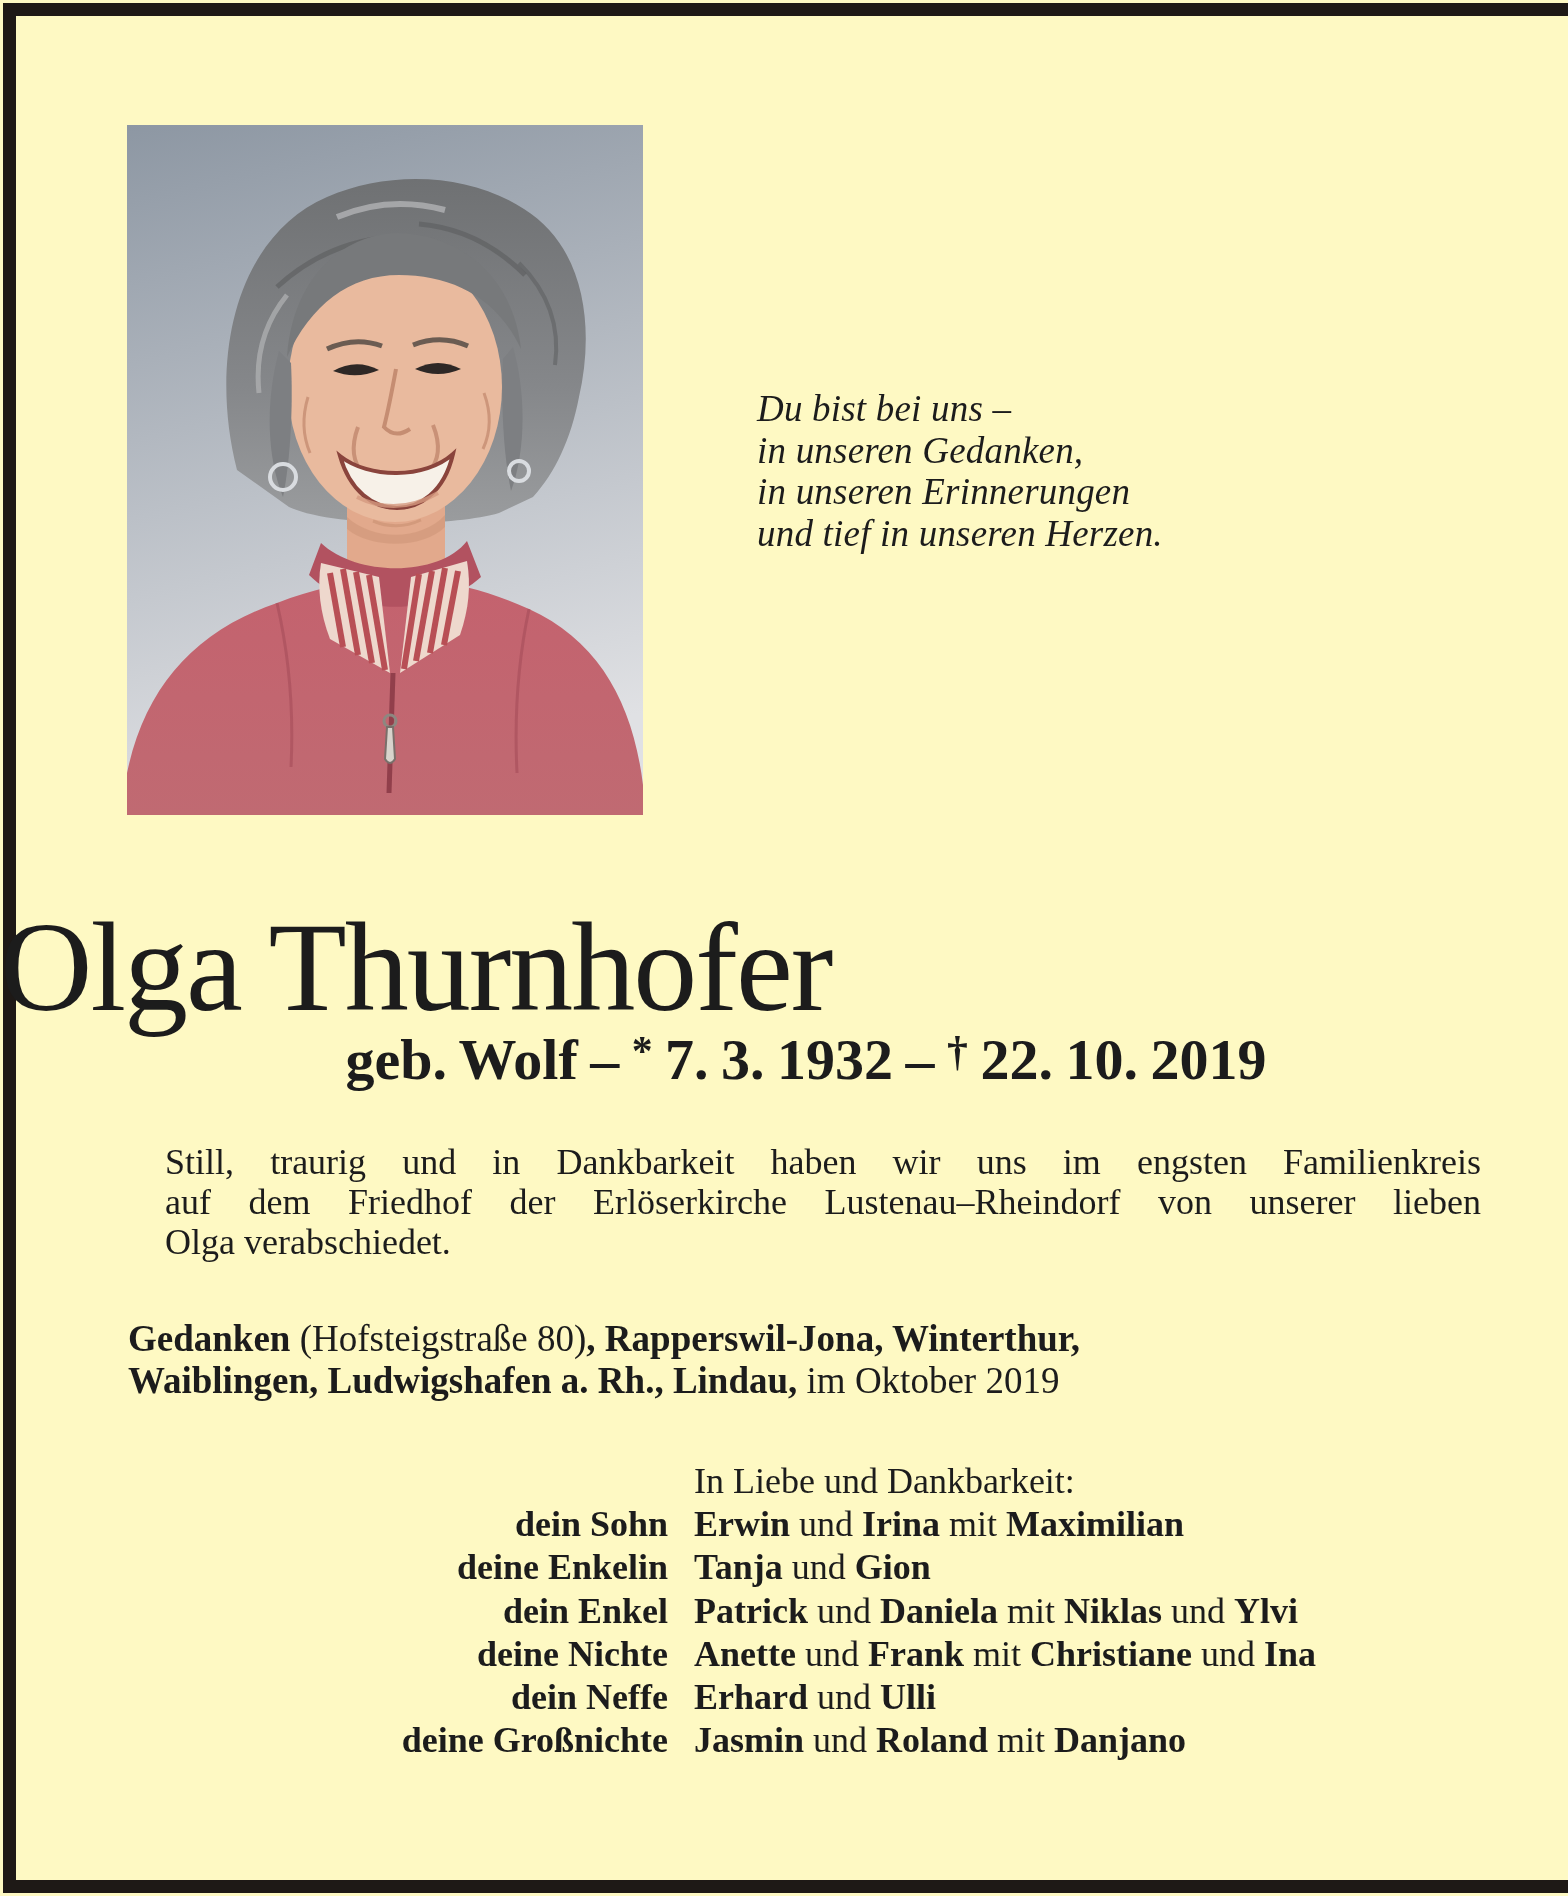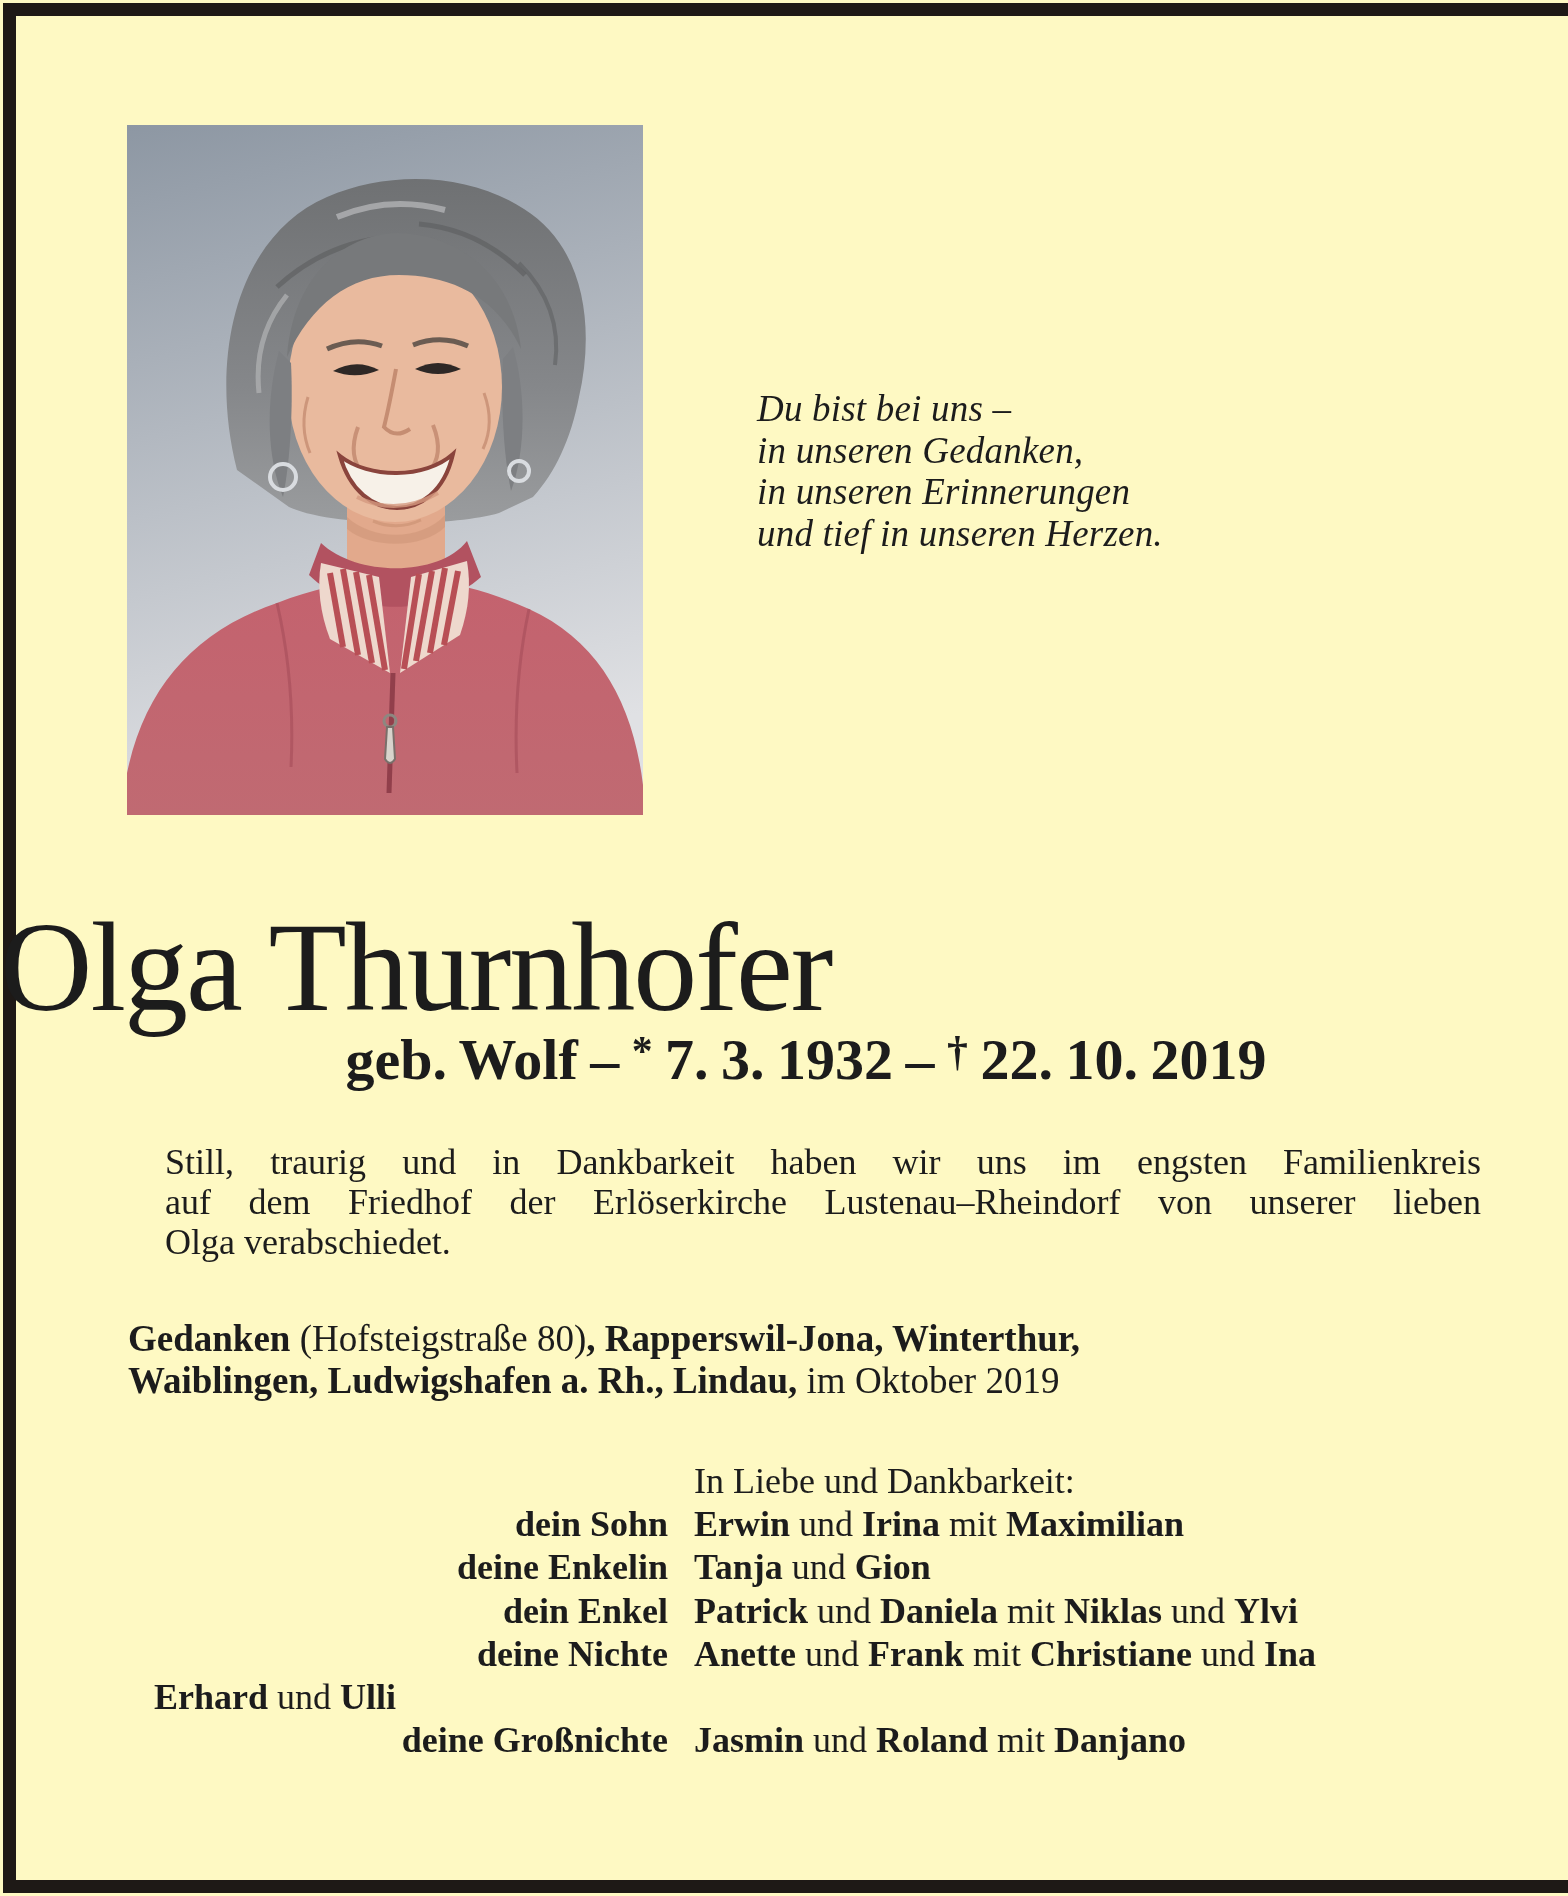--- a/index.html
+++ b/index.html
@@ -227,20 +227,21 @@
         </div>
         <div class="c-row">
           <div class="c-rel">dein Enkel</div>
           <div class="c-names"><span class="b">Patrick</span><span> und </span><span class="b">Daniela</span><span> mit </span><span class="b">Niklas</span><span> und </span><span class="b">Ylvi</span></div>
         </div>
         <div class="c-row">
           <div class="c-rel">deine Nichte</div>
           <div class="c-names"><span class="b">Anette</span><span> und </span><span class="b">Frank</span><span> mit </span><span class="b">Christiane</span><span> und </span><span class="b">Ina</span></div>
         </div>
         <div class="c-row">
+          <div class="c-rel">dein Neffe</div>
           <div class="c-names"><span class="b">Erhard</span><span> und </span><span class="b">Ulli</span></div>
         </div>
         <div class="c-row">
           <div class="c-rel">deine Großnichte</div>
           <div class="c-names"><span class="b">Jasmin</span><span> und </span><span class="b">Roland</span><span> mit </span><span class="b">Danjano</span></div>
         </div>
         <div class="c-row">
           <div class="c-rel"></div>
         </div>
       </div>

